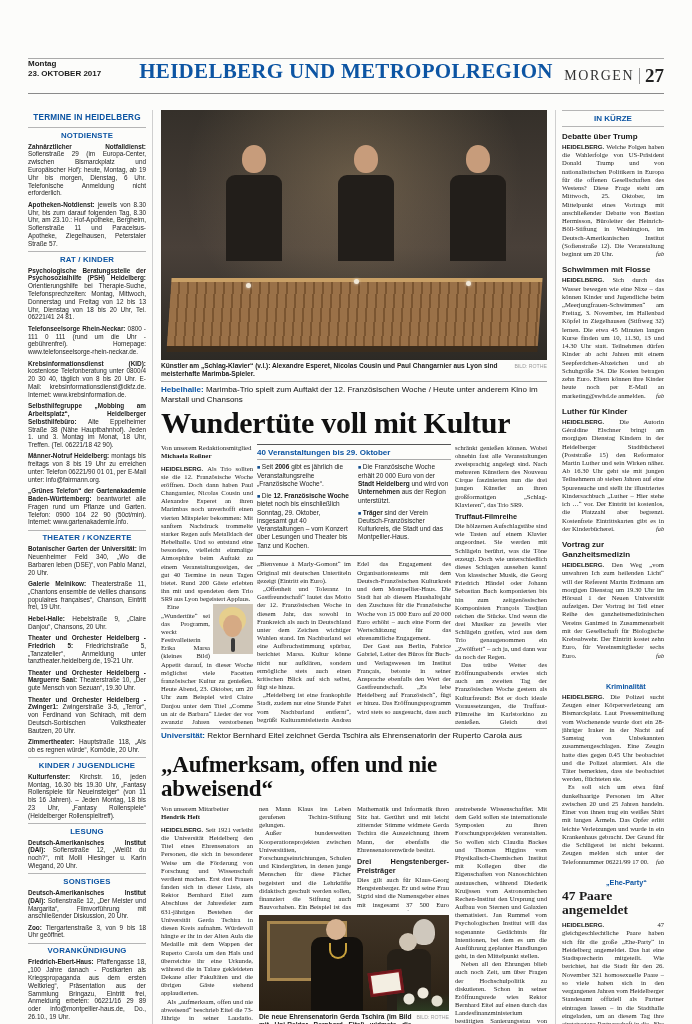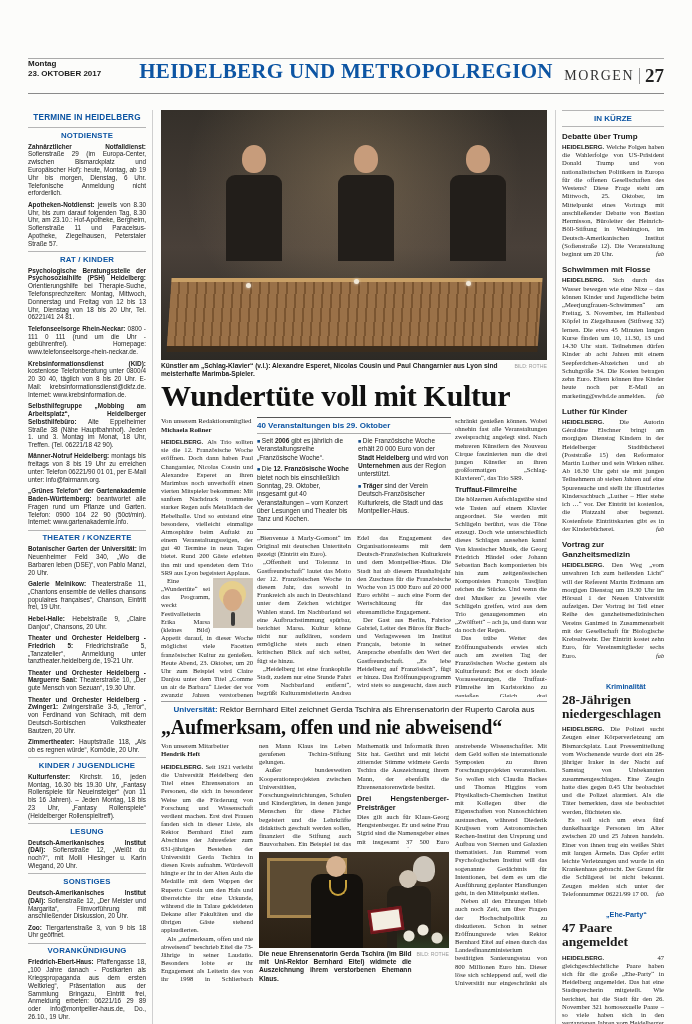--- a/index.html
+++ b/index.html
@@ -40,21 +40,21 @@
       border-top:4px solid #c9a066;border-bottom:6px solid #3a2c1d;}
   .mallet{position:absolute;width:5px;height:5px;border-radius:50%;background:#f1e8d8;box-shadow:0 0 3px rgba(255,255,255,.7);}
   .caption{display:flex;gap:6px;align-items:baseline;margin:2px 0 3px;}
   .captext{flex:1;font-family:"Liberation Sans",sans-serif;font-weight:bold;font-size:6.6px;line-height:1.25;}
   .credit{font-family:"Liberation Sans",sans-serif;font-size:5.2px;color:#999;white-space:nowrap;}
   .kicker{border-top:1px solid #9c9c9c;padding-top:2.5px;font-family:"Liberation Sans",sans-serif;
           font-size:8px;line-height:1.25;color:#111;}
   .kicker .klabel{color:#0d55a3;font-weight:bold;}
   h1.headline1{margin:3px 0 5px;font-family:"Liberation Serif",serif;font-weight:bold;font-size:30px;
           letter-spacing:-.3px;line-height:1.02;color:#111;}
-  h2.headline2{margin:2px 0 5px;font-family:"Liberation Serif",serif;font-weight:bold;font-size:20px;
+  h2.headline2{margin:12px 0 5px;font-family:"Liberation Serif",serif;font-weight:bold;font-size:23px;
           letter-spacing:-.2px;line-height:1.02;color:#111;}
   .artbody{font-size:6.6px;line-height:1.24;text-align:justify;}
   .art1{display:flex;justify-content:space-between;height:280px;overflow:hidden;margin-bottom:4px;}
   .a1col{width:92px;overflow:hidden;}
   .a1mid{width:194px;overflow:hidden;}
   .byline{margin-bottom:4px;font-size:6.8px;line-height:1.25;}
   .byline .bl2{font-weight:bold;}
   .bpara{margin:0;}
   .bpara + .bpara{text-indent:6px;}
   .plead{font-weight:bold;font-family:"Liberation Sans",sans-serif;font-size:6.2px;}
@@ -65,21 +65,21 @@
   .p-mic{position:absolute;bottom:2px;left:18px;width:4px;height:14px;background:#3a3a3a;border-radius:2px;}
   .infobox{border-top:1px solid #555;border-bottom:1px solid #555;padding:3px 0 4px;margin-bottom:4px;}
   .iboxtitle{font-family:"Liberation Sans",sans-serif;font-weight:bold;font-size:8px;color:#0d55a3;
              border-bottom:1px solid #aaa;padding-bottom:2px;margin-bottom:3px;}
   .iboxcols{column-count:2;column-gap:8px;font-family:"Liberation Sans",sans-serif;font-size:6.5px;
             line-height:1.28;text-align:left;height:88px;overflow:hidden;}
   .bullet{margin:0 0 3.5px;}
   .bullet .sq{color:#17518e;font-size:5.5px;}
   .twocol{column-count:2;column-gap:6px;height:170px;overflow:hidden;}
   .subhead{font-family:"Liberation Sans",sans-serif;font-weight:bold;font-size:7.3px;margin:3px 0 1px;}
-  .kicker2{margin-top:2px;text-align:center;}
+  .kicker2{margin-top:2px;}
   .art2{position:relative;display:flex;justify-content:space-between;height:244px;overflow:hidden;}
   .a2col{width:92px;overflow:hidden;height:244px;}
   .a2short{height:106px;}
   .photo2block{position:absolute;left:98px;top:110px;width:190px;}
   .photo2{position:relative;height:96px;overflow:hidden;background:linear-gradient(180deg,#403426 0%,#2a2014 100%);}
   .frame{position:absolute;top:6px;left:8px;width:74px;height:54px;border:3px solid #a8874f;background:#5c4b33;}
   .bust{position:absolute;top:4px;right:14px;width:22px;height:26px;border-radius:50% 50% 40% 40%;background:#cfc8bd;}
   .man{position:absolute;bottom:0;left:52px;width:52px;height:74px;background:#14110d;border-radius:10px 10px 0 0;}
   .man .mhead{position:absolute;top:-18px;left:15px;width:20px;height:21px;border-radius:50%;background:#d7b392;}
   .man .chain{position:absolute;top:6px;left:18px;width:14px;height:14px;border:2px solid #c9a23c;border-top:none;border-radius:0 0 10px 10px;}
@@ -179,20 +179,24 @@
         <div class="marimba"></div>
         <span class="mallet" style="left:22%;bottom:72px"></span>
         <span class="mallet" style="left:50%;bottom:76px"></span>
         <span class="mallet" style="left:79%;bottom:74px"></span>
       </figure>
       <div class="caption">
         <span class="captext">Künstler am „Schlag-Klavier“ (v.l.): Alexandre Esperet, Nicolas Cousin und Paul Changarnier aus Lyon sind meisterhafte Marimba-Spieler.</span>
         <span class="credit">BILD: ROTHE</span>
       </div>
 
+      <div class="kicker">
+        <span class="klabel">Hebelhalle:</span>
+        <span>Marimba-Trio spielt zum Auftakt der 12. Französischen Woche / Heute unter anderem Kino im Marstall und Chansons</span>
+      </div>
       <h1 class="headline1">Wundertüte voll mit Kultur</h1>
 
       <div class="art1 artbody">
         <div class="a1col">
           <div class="byline">
             <div>Von unserem Redaktionsmitglied</div>
             <div class="bl2">Michaela Roßner</div>
           </div>
           <div>
               <p class="bpara"><span class="plead">HEIDELBERG. </span>Als Trio sollten sie die 12. Französische Woche eröffnen. Doch dann haben Paul Changarnier, Nicolas Cousin und Alexandre Esperet an ihren Marimbas noch unverhofft einen vierten Mitspieler bekommen: Mit sanftem Nachdruck trommelte starker Regen aufs Metalldach der Hebelhalle. Und so entstand eine besondere, vielleicht einmalige Atmosphäre beim Auftakt zu einem Veranstaltungsreigen, der gut 40 Termine in neun Tagen bietet. Rund 200 Gäste erlebten ihn mit und spendeten dem Trio SR9 aus Lyon begeistert Applaus.</p>
@@ -313,21 +317,20 @@
             <p class="btext bpara"><span class="plead">HEIDELBERG. </span>Die Autorin Géraldine Elschner bringt am morgigen Dienstag Kindern in der Heidelberger Stadtbücherei (Poststraße 15) den Reformator Martin Luther und sein Wirken näher. Ab 16.30 Uhr geht sie mit jungen Teilnehmern ab sieben Jahren auf eine Spurensuche und stellt ihr illustriertes Kindersachbuch „Luther – Hier stehe ich …“ vor. Der Eintritt ist kostenlos, die Platzzahl aber begrenzt. Kostenfreie Eintrittskarten gibt es in der Kinderbücherei.<span class="sig">fab</span></p>
           </div>
           <div class="brief">
             <div class="btitle">Vortrag zur Ganzheitsmedizin</div>
             <p class="btext bpara"><span class="plead">HEIDELBERG. </span>Den Weg „vom unwahren Ich zum heilenden Licht“ will der Referent Martin Erdmann am morgigen Dienstag um 19.30 Uhr im Hörsaal 1 der Neuen Universität aufzeigen. Der Vortrag ist Teil einer Reihe des ganzheitsmedizinischen Vereins Ganimed in Zusammenarbeit mit der Gesellschaft für Biologische Krebsabwehr. Der Eintritt kostet zehn Euro, für Vereinsmitglieder sechs Euro.<span class="sig">fab</span></p>
           </div>
         </div>
 
       <div class="rart">
         <div class="rkicker">Kriminalität</div>
-        <h3 class="rheadline">28-Jährigen niedergeschlagen</h3>
         <div>
             <p class="bpara"><span class="plead">HEIDELBERG. </span>Die Polizei sucht Zeugen einer Körperverletzung am Bismarckplatz. Laut Pressemitteilung vom Wochenende wurde dort ein 28-jähriger Iraker in der Nacht auf Samstag von Unbekannten zusammengeschlagen. Eine Zeugin hatte dies gegen 0.45 Uhr beobachtet und die Polizei alarmiert. Als die Täter bemerkten, dass sie beobachtet werden, flüchteten sie.</p>
             <p class="bpara">Es soll sich um etwa fünf dunkelhaarige Personen im Alter zwischen 20 und 25 Jahren handeln. Einer von ihnen trug ein weißes Shirt mit langen Ärmeln. Das Opfer erlitt leichte Verletzungen und wurde in ein Krankenhaus gebracht. Der Grund für die Schlägerei ist nicht bekannt. Zeugen melden sich unter der Telefonnummer 06221/99 17 00.<span class="sig">fab</span></p>
           </div>
       </div>
 
       <div class="rart rart2">
         <div class="rkicker">„Ehe-Party“</div>
         <h3 class="rheadline">47 Paare angemeldet</h3>
         <div>

